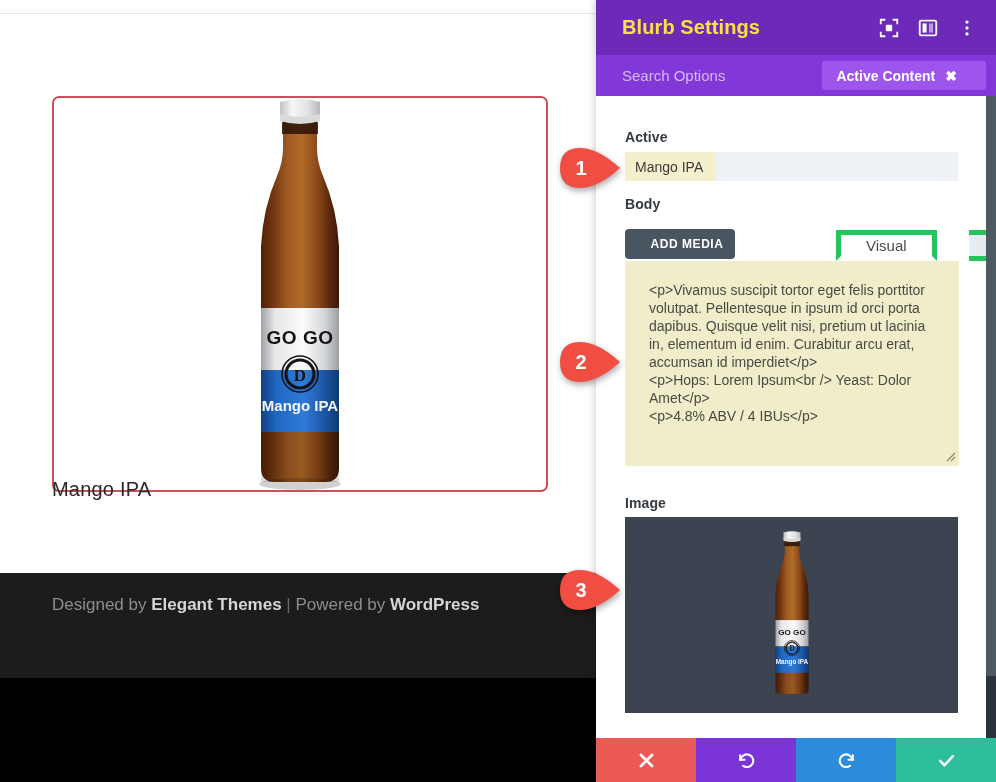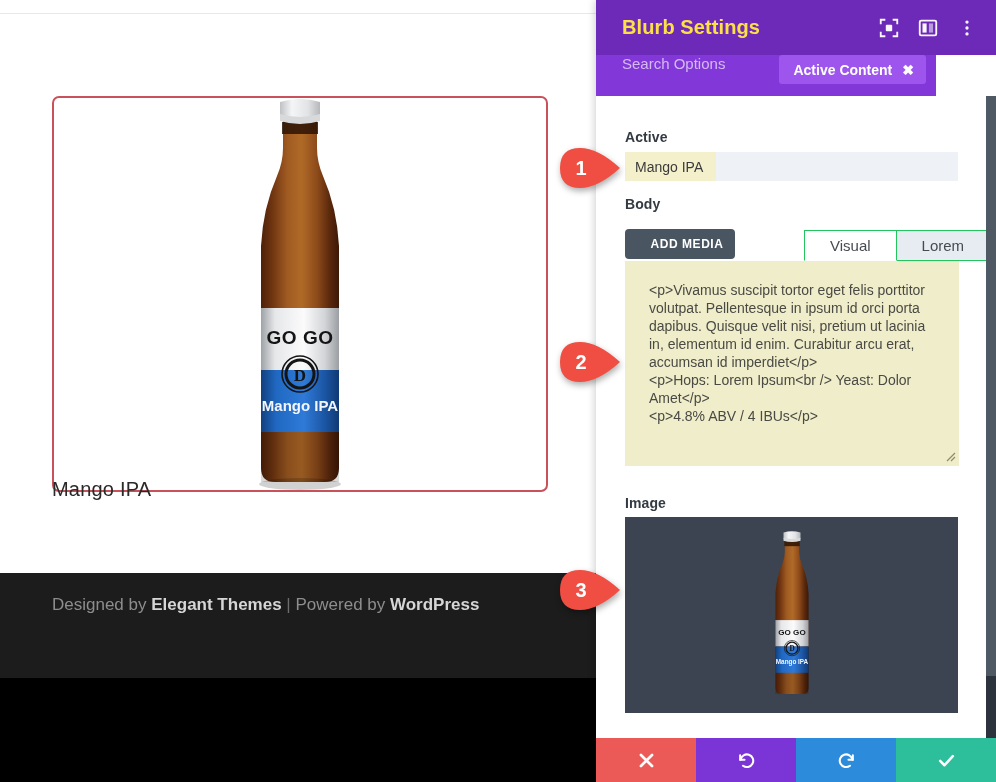--- a/index.html
+++ b/index.html
@@ -86,35 +86,35 @@
     letter-spacing: .1px;
   }
   .header-icons {
     margin-left: auto; margin-right: 18px;
     display: flex; align-items: center; gap: 17px;
   }
   .hicon { width: 22px; height: 22px; display:block; opacity:.97; }
 
   .panel-search {
     position: absolute; left: 0; top: 55px;
-    width: 340px; height: 41px;
+    width: 400px; height: 41px;
     background: #8238d8;
-    display: flex; 
+    display: flex; align-items: center;
   }
   .search-placeholder {
     margin-left: 26px;
     color: #d5b9f0; font-size: 15px;
   }
   .active-pill {
     margin-left: auto; margin-right: 10px;
     background: #9d55ee;
     border-radius: 3px;
     height: 29px;
     display: flex; align-items: center; gap: 10px;
-    padding: 0 12px 0 14px;
+    padding: 0 29px 0 14px;
   }
   .active-pill-label { color:#ffffff; font-size:14px; font-weight:bold; }
   .active-pill-x { color:#ffffff; font-size:14px; line-height:1; font-weight:bold;}
 
   .panel-body {
     position: absolute; left: 0; top: 96px;
     width: 400px; height: 642px;
     background: #ffffff;
     overflow: hidden;
   }
@@ -149,21 +149,22 @@
     border-radius: 4px;
     color: #ffffff;
     font-size: 12px; font-weight: bold; letter-spacing: .55px;
     display: flex; align-items: center; justify-content: center; padding-left: 14px;
   }
   .tabs { position: absolute; left: 208px; top: 134px; display: flex; }
   .tab {
     height: 31px; padding: 0 25px;
     display: flex; align-items: center; justify-content: center;
     font-size: 15px; color: #464b50;
-    border: 1px solid #22c55e;
+    border: 5px solid #22c55e;
+    margin-left: 32px;
   }
   .tab.active { background: #ffffff; border-bottom-color: #ffffff; }
   .tab.inactive { background: #e7ecf2; border-left: none; }
 
   
   .body-area {
     position: absolute; left: 29px; top: 165px;
     width: 334px; height: 205px;
     background: #f0edca;
     border: none;

